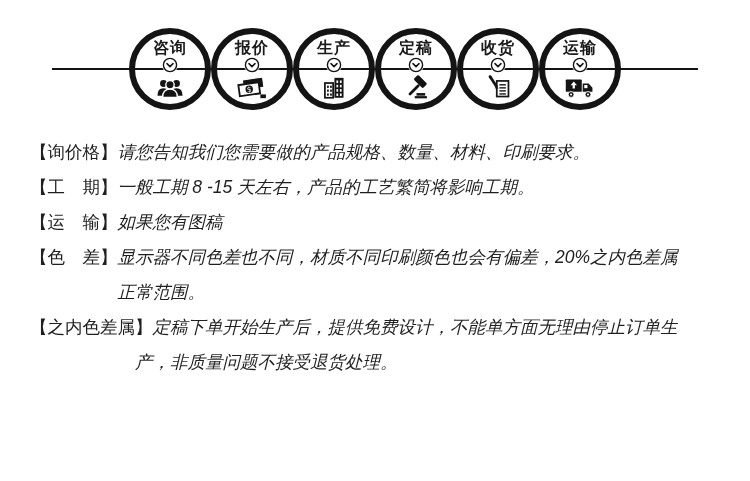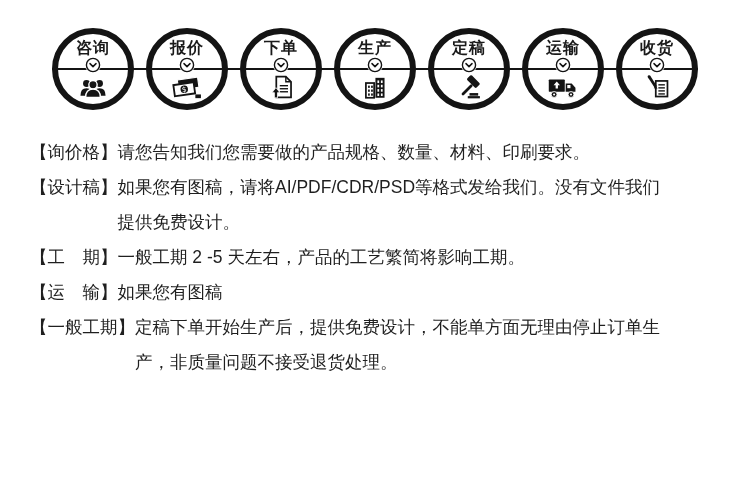--- a/index.html
+++ b/index.html
@@ -20,21 +20,20 @@
   .flow-line{
     position:absolute;
     left:52px;right:52px;top:40px;
     height:2px;background:#141414;
     z-index:1;
   }
   .flow-row{
     position:relative;
     display:flex;
     justify-content:center;
-    gap:12px;
   }
   .step-circle{
     box-sizing:border-box;
     width:82px;height:82px;
     border:6px solid #141414;
     border-radius:50%;
     background:#fff;
     display:flex;
     flex-direction:column;
     align-items:center;
@@ -66,21 +65,21 @@
   .notes{
     margin:25px 18px 0 30px;
     font-size:17.5px;
     line-height:35px;
     font-weight:500;
   }
   .note{margin:0;}
   .indent-5{padding-left:87.5px;text-indent:-87.5px;}
   .indent-6{padding-left:105px;text-indent:-105px;}
   .note-label{white-space:nowrap;}
-  .note-text{white-space:pre-line;}
+  .note-text{white-space:pre-line;font-style:italic;}
 </style>
 </head>
 <body>
 
 <div class="page">
 
   <div class="flow">
     <div class="flow-line"></div>
     <div class="flow-row">
 
@@ -112,37 +111,20 @@
           <g transform="rotate(-8 17 16)">
             <rect x="8" y="5" width="22" height="11" fill="#141414" stroke="#fff" stroke-width="1.2"></rect>
             <rect x="3" y="10" width="22" height="12" fill="#fff" stroke="#141414" stroke-width="2"></rect>
             <circle cx="14" cy="16" r="4" fill="#141414"></circle>
             <text x="14" y="18.8" font-size="8" fill="#fff" text-anchor="middle" font-family="DejaVu Sans, sans-serif">$</text>
           </g>
           <rect x="26" y="22" width="6" height="4" fill="#141414"></rect>
         </svg>
       </div>
 
-      <div class="step-circle">
-        <span class="step-label">下单</span>
-        <svg class="chev" viewBox="0 0 16 16" width="16" height="16">
-          <circle cx="8" cy="8" r="6.6" fill="#fff" stroke="#141414" stroke-width="1.4"></circle>
-          <path d="M5 6.6 l3 3 3 -3" fill="none" stroke="#141414" stroke-width="1.5" stroke-linecap="round" stroke-linejoin="round"></path>
-        </svg>
-        <svg class="pict" viewBox="0 0 30 30" width="27" height="26">
-          <path d="M9 3 h11 l6 6 v18 H9 z" fill="#fff" stroke="#141414" stroke-width="2"></path>
-          <path d="M20 3 v6 h6" fill="none" stroke="#141414" stroke-width="1.6"></path>
-          <g stroke="#141414" stroke-width="1.6">
-            <line x1="13" y1="13.5" x2="22.5" y2="13.5"></line>
-            <line x1="13" y1="17" x2="22.5" y2="17"></line>
-            <line x1="13" y1="20.5" x2="22.5" y2="20.5"></line>
-          </g>
-          <path d="M4 21.5 l4.6 -5.8 4.6 5.8 h-2.8 v6 h-3.6 v-6 z" fill="#141414" stroke="#fff" stroke-width="0.9"></path>
-        </svg>
-      </div>
 
       <div class="step-circle">
         <span class="step-label">生产</span>
         <svg class="chev" viewBox="0 0 16 16" width="16" height="16">
           <circle cx="8" cy="8" r="6.6" fill="#fff" stroke="#141414" stroke-width="1.4"></circle>
           <path d="M5 6.6 l3 3 3 -3" fill="none" stroke="#141414" stroke-width="1.5" stroke-linecap="round" stroke-linejoin="round"></path>
         </svg>
         <svg class="pict" viewBox="0 0 30 28" width="26" height="25">
           <rect x="4.5" y="10" width="9.5" height="17" fill="#fff" stroke="#141414" stroke-width="2"></rect>
           <g fill="#141414">
@@ -175,63 +157,63 @@
         </svg>
         <svg class="pict" viewBox="0 0 30 30" width="27" height="26">
           <rect x="12" y="5" width="15" height="7.5" rx="1.5" fill="#141414" transform="rotate(45 19.5 8.75)"></rect>
           <line x1="7.5" y1="23" x2="17" y2="13.5" stroke="#141414" stroke-width="3.2" stroke-linecap="round"></line>
           <rect x="15" y="22" width="10" height="3" fill="#141414"></rect>
           <rect x="13" y="25.5" width="14" height="2.6" fill="#141414"></rect>
         </svg>
       </div>
 
       <div class="step-circle">
+        <span class="step-label">收货</span>
+        <svg class="chev" viewBox="0 0 16 16" width="16" height="16">
+          <circle cx="8" cy="8" r="6.6" fill="#fff" stroke="#141414" stroke-width="1.4"></circle>
+          <path d="M5 6.6 l3 3 3 -3" fill="none" stroke="#141414" stroke-width="1.5" stroke-linecap="round" stroke-linejoin="round"></path>
+        </svg>
+        <svg class="pict" viewBox="0 0 30 30" width="27" height="26">
+          <rect x="13" y="8" width="13.5" height="18" fill="#fff" stroke="#141414" stroke-width="2"></rect>
+          <g stroke="#141414" stroke-width="1.6">
+            <line x1="16" y1="12.5" x2="23.5" y2="12.5"></line>
+            <line x1="16" y1="16" x2="23.5" y2="16"></line>
+            <line x1="16" y1="19.5" x2="23.5" y2="19.5"></line>
+            <line x1="16" y1="23" x2="23.5" y2="23"></line>
+          </g>
+          <circle cx="5.3" cy="3.2" r="1.7" fill="#141414"></circle>
+          <line x1="6" y1="4" x2="12.3" y2="13.8" stroke="#141414" stroke-width="3.2" stroke-linecap="round"></line>
+          <path d="M12.8 13.2 l2.2 3.9 -4.3 -0.8 z" fill="#141414"></path>
+        </svg>
+      </div>
+
+      <div class="step-circle">
         <span class="step-label">运输</span>
         <svg class="chev" viewBox="0 0 16 16" width="16" height="16">
           <circle cx="8" cy="8" r="6.6" fill="#fff" stroke="#141414" stroke-width="1.4"></circle>
           <path d="M5 6.6 l3 3 3 -3" fill="none" stroke="#141414" stroke-width="1.5" stroke-linecap="round" stroke-linejoin="round"></path>
         </svg>
         <svg class="pict" viewBox="0 0 36 28" width="32" height="25">
           <rect x="2" y="6" width="18" height="14" rx="1" fill="#141414"></rect>
           <path d="M11 8.5 l3.6 4.2 h-2.3 v3.6 h-2.6 v-3.6 h-2.3 z" fill="#fff"></path>
           <path d="M21 10.5 h6.8 l4.2 4.8 V20 h-11 z" fill="#141414"></path>
           <rect x="22.8" y="12.3" width="3.6" height="3.6" fill="#fff"></rect>
           <circle cx="8" cy="23" r="3.3" fill="#141414" stroke="#fff" stroke-width="1"></circle>
           <circle cx="8" cy="23" r="1.2" fill="#fff"></circle>
           <circle cx="27" cy="23" r="3.3" fill="#141414" stroke="#fff" stroke-width="1"></circle>
           <circle cx="27" cy="23" r="1.2" fill="#fff"></circle>
         </svg>
       </div>
 
-      <div class="step-circle">
-        <span class="step-label">收货</span>
-        <svg class="chev" viewBox="0 0 16 16" width="16" height="16">
-          <circle cx="8" cy="8" r="6.6" fill="#fff" stroke="#141414" stroke-width="1.4"></circle>
-          <path d="M5 6.6 l3 3 3 -3" fill="none" stroke="#141414" stroke-width="1.5" stroke-linecap="round" stroke-linejoin="round"></path>
-        </svg>
-        <svg class="pict" viewBox="0 0 30 30" width="27" height="26">
-          <rect x="13" y="8" width="13.5" height="18" fill="#fff" stroke="#141414" stroke-width="2"></rect>
-          <g stroke="#141414" stroke-width="1.6">
-            <line x1="16" y1="12.5" x2="23.5" y2="12.5"></line>
-            <line x1="16" y1="16" x2="23.5" y2="16"></line>
-            <line x1="16" y1="19.5" x2="23.5" y2="19.5"></line>
-            <line x1="16" y1="23" x2="23.5" y2="23"></line>
-          </g>
-          <circle cx="5.3" cy="3.2" r="1.7" fill="#141414"></circle>
-          <line x1="6" y1="4" x2="12.3" y2="13.8" stroke="#141414" stroke-width="3.2" stroke-linecap="round"></line>
-          <path d="M12.8 13.2 l2.2 3.9 -4.3 -0.8 z" fill="#141414"></path>
-        </svg>
-      </div>
-
     </div>
   </div>
 
   <div class="notes">
     <p class="note indent-5"><span class="note-label">【询价格】</span><span class="note-text">请您告知我们您需要做的产品规格、数量、材料、印刷要求。</span></p>
-    <p class="note indent-5"><span class="note-label">【设计稿】</span><span class="note-text">如果您有图稿，请将AI/PDF/CDR/PSD等格式发给我们。没有文件我们
-提供免费设计。</span></p>
-    <p class="note indent-5"><span class="note-label">【工　期】</span><span class="note-text">一般工期 2 -5 天左右，产品的工艺繁简将影响工期。</span></p>
+    <p class="note indent-5"><span class="note-label">【工　期】</span><span class="note-text">一般工期 8 -15 天左右，产品的工艺繁简将影响工期。</span></p>
     <p class="note indent-5"><span class="note-label">【运　输】</span><span class="note-text">如果您有图稿</span></p>
-    <p class="note indent-6"><span class="note-label">【一般工期】</span><span class="note-text">定稿下单开始生产后，提供免费设计，不能单方面无理由停止订单生
+    <p class="note indent-5"><span class="note-label">【色　差】</span><span class="note-text">显示器不同色差也不同，材质不同印刷颜色也会有偏差，20%之内色差属
+正常范围。</span></p>
+    <p class="note indent-6"><span class="note-label">【之内色差属】</span><span class="note-text">定稿下单开始生产后，提供免费设计，不能单方面无理由停止订单生
 产，非质量问题不接受退货处理。</span></p>
   </div>
 
 </div>
 
 </body></html>

